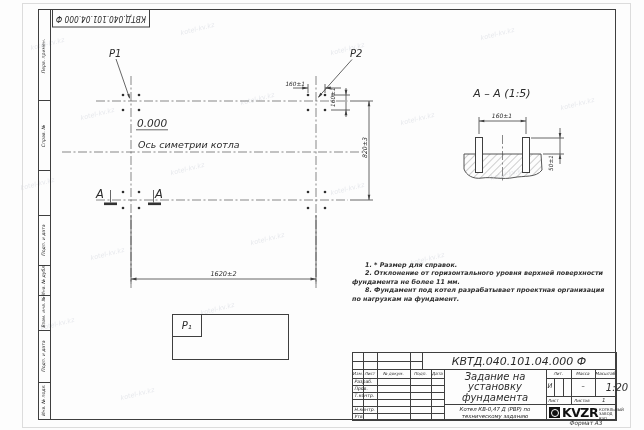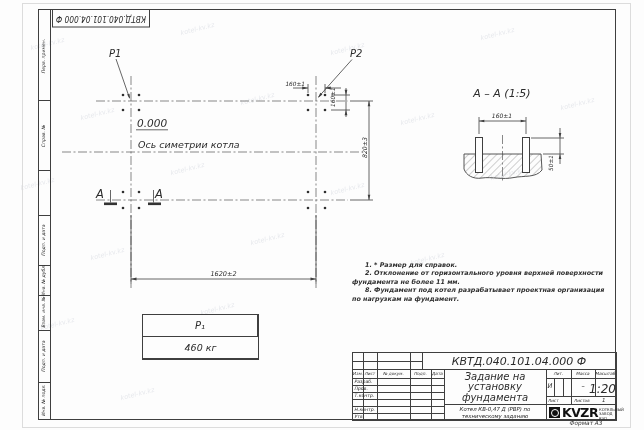--- a/index.html
+++ b/index.html
@@ -5,22 +5,22 @@
   html,body{margin:0;padding:0;background:#ffffff;}
   .sheet{position:relative;width:644px;height:430px;background:#fdfdfd;overflow:hidden;
          font-family:"DejaVu Sans",sans-serif;color:#2b2b2b;}
   .wm{position:absolute;font-size:6.5px;font-style:italic;color:#aab0c0;opacity:.28;
       transform:rotate(-14deg);white-space:nowrap;pointer-events:none;}
   svg{position:absolute;left:0;top:0;}
   svg text{font-family:"DejaVu Sans",sans-serif;font-style:italic;fill:#2b2b2b;}
   .notes{position:absolute;left:352px;top:261px;width:254px;font-size:6.4px;
          font-style:italic;line-height:1.32;color:#2f2f2f;font-weight:bold;}
   .note{text-indent:13px;}
-  .ltable{position:absolute;left:142px;top:314px;width:115px;height:44px;
-          border:1px solid #3f3f3f;display:grid;grid-template-columns:1fr;
+  .ltable{position:absolute;left:172px;top:314px;width:115px;height:44px;
+          border:1px solid #3f3f3f;display:grid;grid-template-columns:1fr 1fr 1fr 1fr;
           grid-template-rows:1fr 1fr;font-style:italic;text-align:center;}
   .ltable .cell{border-right:1px solid #3f3f3f;border-bottom:1px solid #3f3f3f;
           display:flex;align-items:center;justify-content:center;}
   .ltable .cell:nth-child(2n){border-right:none;}
   .ltable .cell:nth-child(n+3){border-bottom:none;}
   .lt-h{font-size:10px;} .lt-v{font-size:9.5px;}
   .tblock{position:absolute;left:352px;top:352px;width:263px;height:67px;
           border:1px solid #3f3f3f;box-sizing:content-box;font-style:italic;}
   .tb-v,.tb-h{position:absolute;background:#3f3f3f;}
   .tb-v{width:1px;} .tb-h{height:1px;}
@@ -204,21 +204,20 @@
   </svg>
 
   <div class="notes">
     <div class="note">1. * Размер для справок.</div>
     <div class="note">2. Отклонение от горизонтального уровня верхней поверхности фундамента не более 11 мм.</div>
     <div class="note">8. Фундамент под котел разрабатывает проектная организация по нагрузкам на фундамент.</div>
   </div>
 
   <div class="ltable">
     <div class="cell lt-h">P₁</div>
-    <div class="cell lt-v">460 кг</div>
   </div>
 
   <div class="tblock">
 
     <div class="tb-v" style="left:10px;top:0;height:67px"></div>
     <div class="tb-v" style="left:24px;top:0;height:67px"></div>
     <div class="tb-v" style="left:57px;top:0;height:67px"></div>
     <div class="tb-v" style="left:69px;top:0;height:16px"></div>
     <div class="tb-v" style="left:78px;top:16px;height:51px"></div>
     <div class="tb-v" style="left:91px;top:16px;height:51px"></div>
@@ -254,21 +253,21 @@
     <div class="tb-t" style="left:1.5px;top:60.8px;font-size:4.6px">Утв.</div>
 
     <div class="tb-t ctr" style="left:91px;top:18.5px;width:102px;font-size:10px;line-height:10.5px;white-space:normal">Задание на установку фундамента</div>
     <div class="tb-t ctr" style="left:94px;top:53px;width:96px;font-size:5.4px;line-height:6.6px;white-space:normal">Котел КВ-0,47 Д (РВР) по техническому заданию</div>
 
     <div class="tb-t ctr" style="left:193px;top:17.8px;width:25px;font-size:4.2px">Лит.</div>
     <div class="tb-t ctr" style="left:218px;top:17.8px;width:24px;font-size:4.2px">Масса</div>
     <div class="tb-t ctr" style="left:242px;top:17.8px;width:21px;font-size:4.2px">Масштаб</div>
     <div class="tb-t ctr" style="left:193px;top:29px;width:8px;font-size:6.5px">И</div>
     <div class="tb-t ctr" style="left:218px;top:29px;width:24px;font-size:6.5px">–</div>
-    <div class="tb-t ctr" style="left:236px;top:29px;width:24px;font-size:12px">1:20</div>
+    <div class="tb-t ctr" style="left:252px;top:29px;width:24px;font-size:10px">1:20</div>
     <div class="tb-t" style="left:195px;top:44.5px;font-size:4.2px">Лист</div>
     <div class="tb-t" style="left:221px;top:44.5px;font-size:4.2px">Листов</div>
     <div class="tb-t" style="left:249px;top:43.8px;font-size:5.5px">1</div>
 
     <div class="logo-box" style="left:196px;top:53.5px;width:11px;height:11px">
         <span class="ring"></span>
       </div>
     <div class="tb-t kvzr" style="left:209px;top:52px;font-size:12.5px">KVZR</div>
     <div class="tb-t" style="left:246px;top:55px;width:17px;font-size:3.8px;line-height:4.4px;white-space:normal;font-style:normal">КОТЕЛЬНЫЙ ЗАВОД РЭП</div>
   </div>

